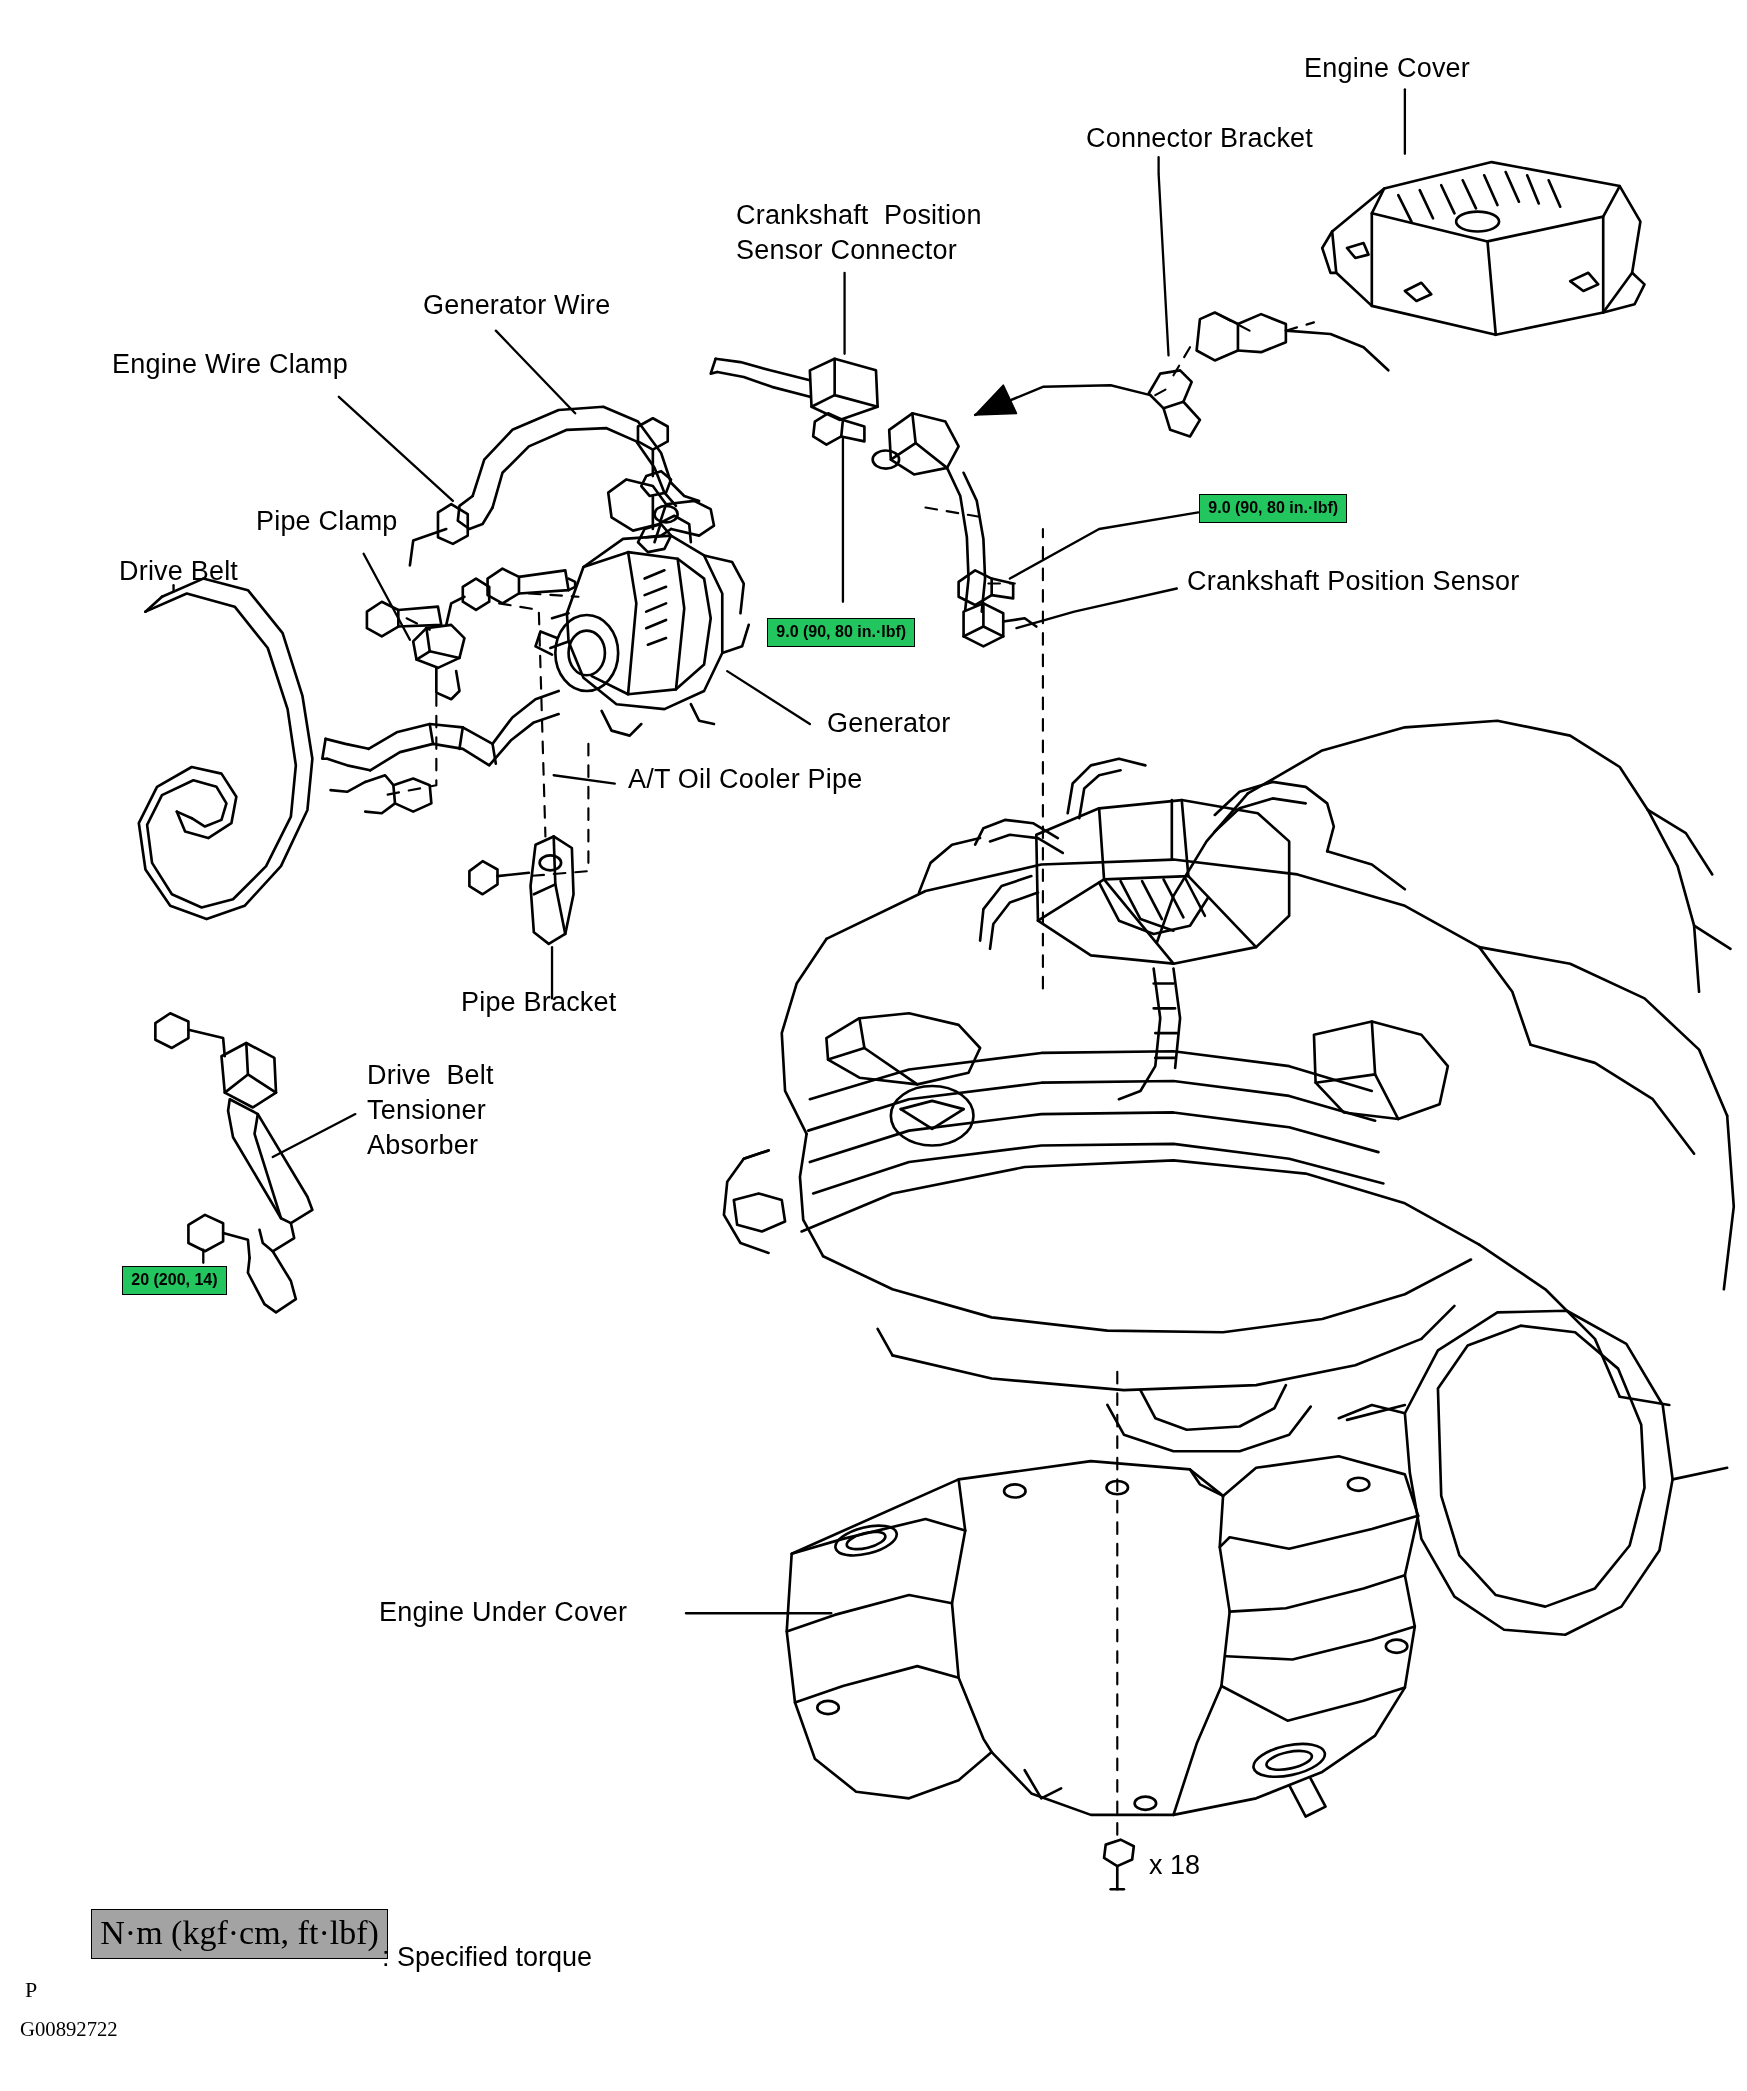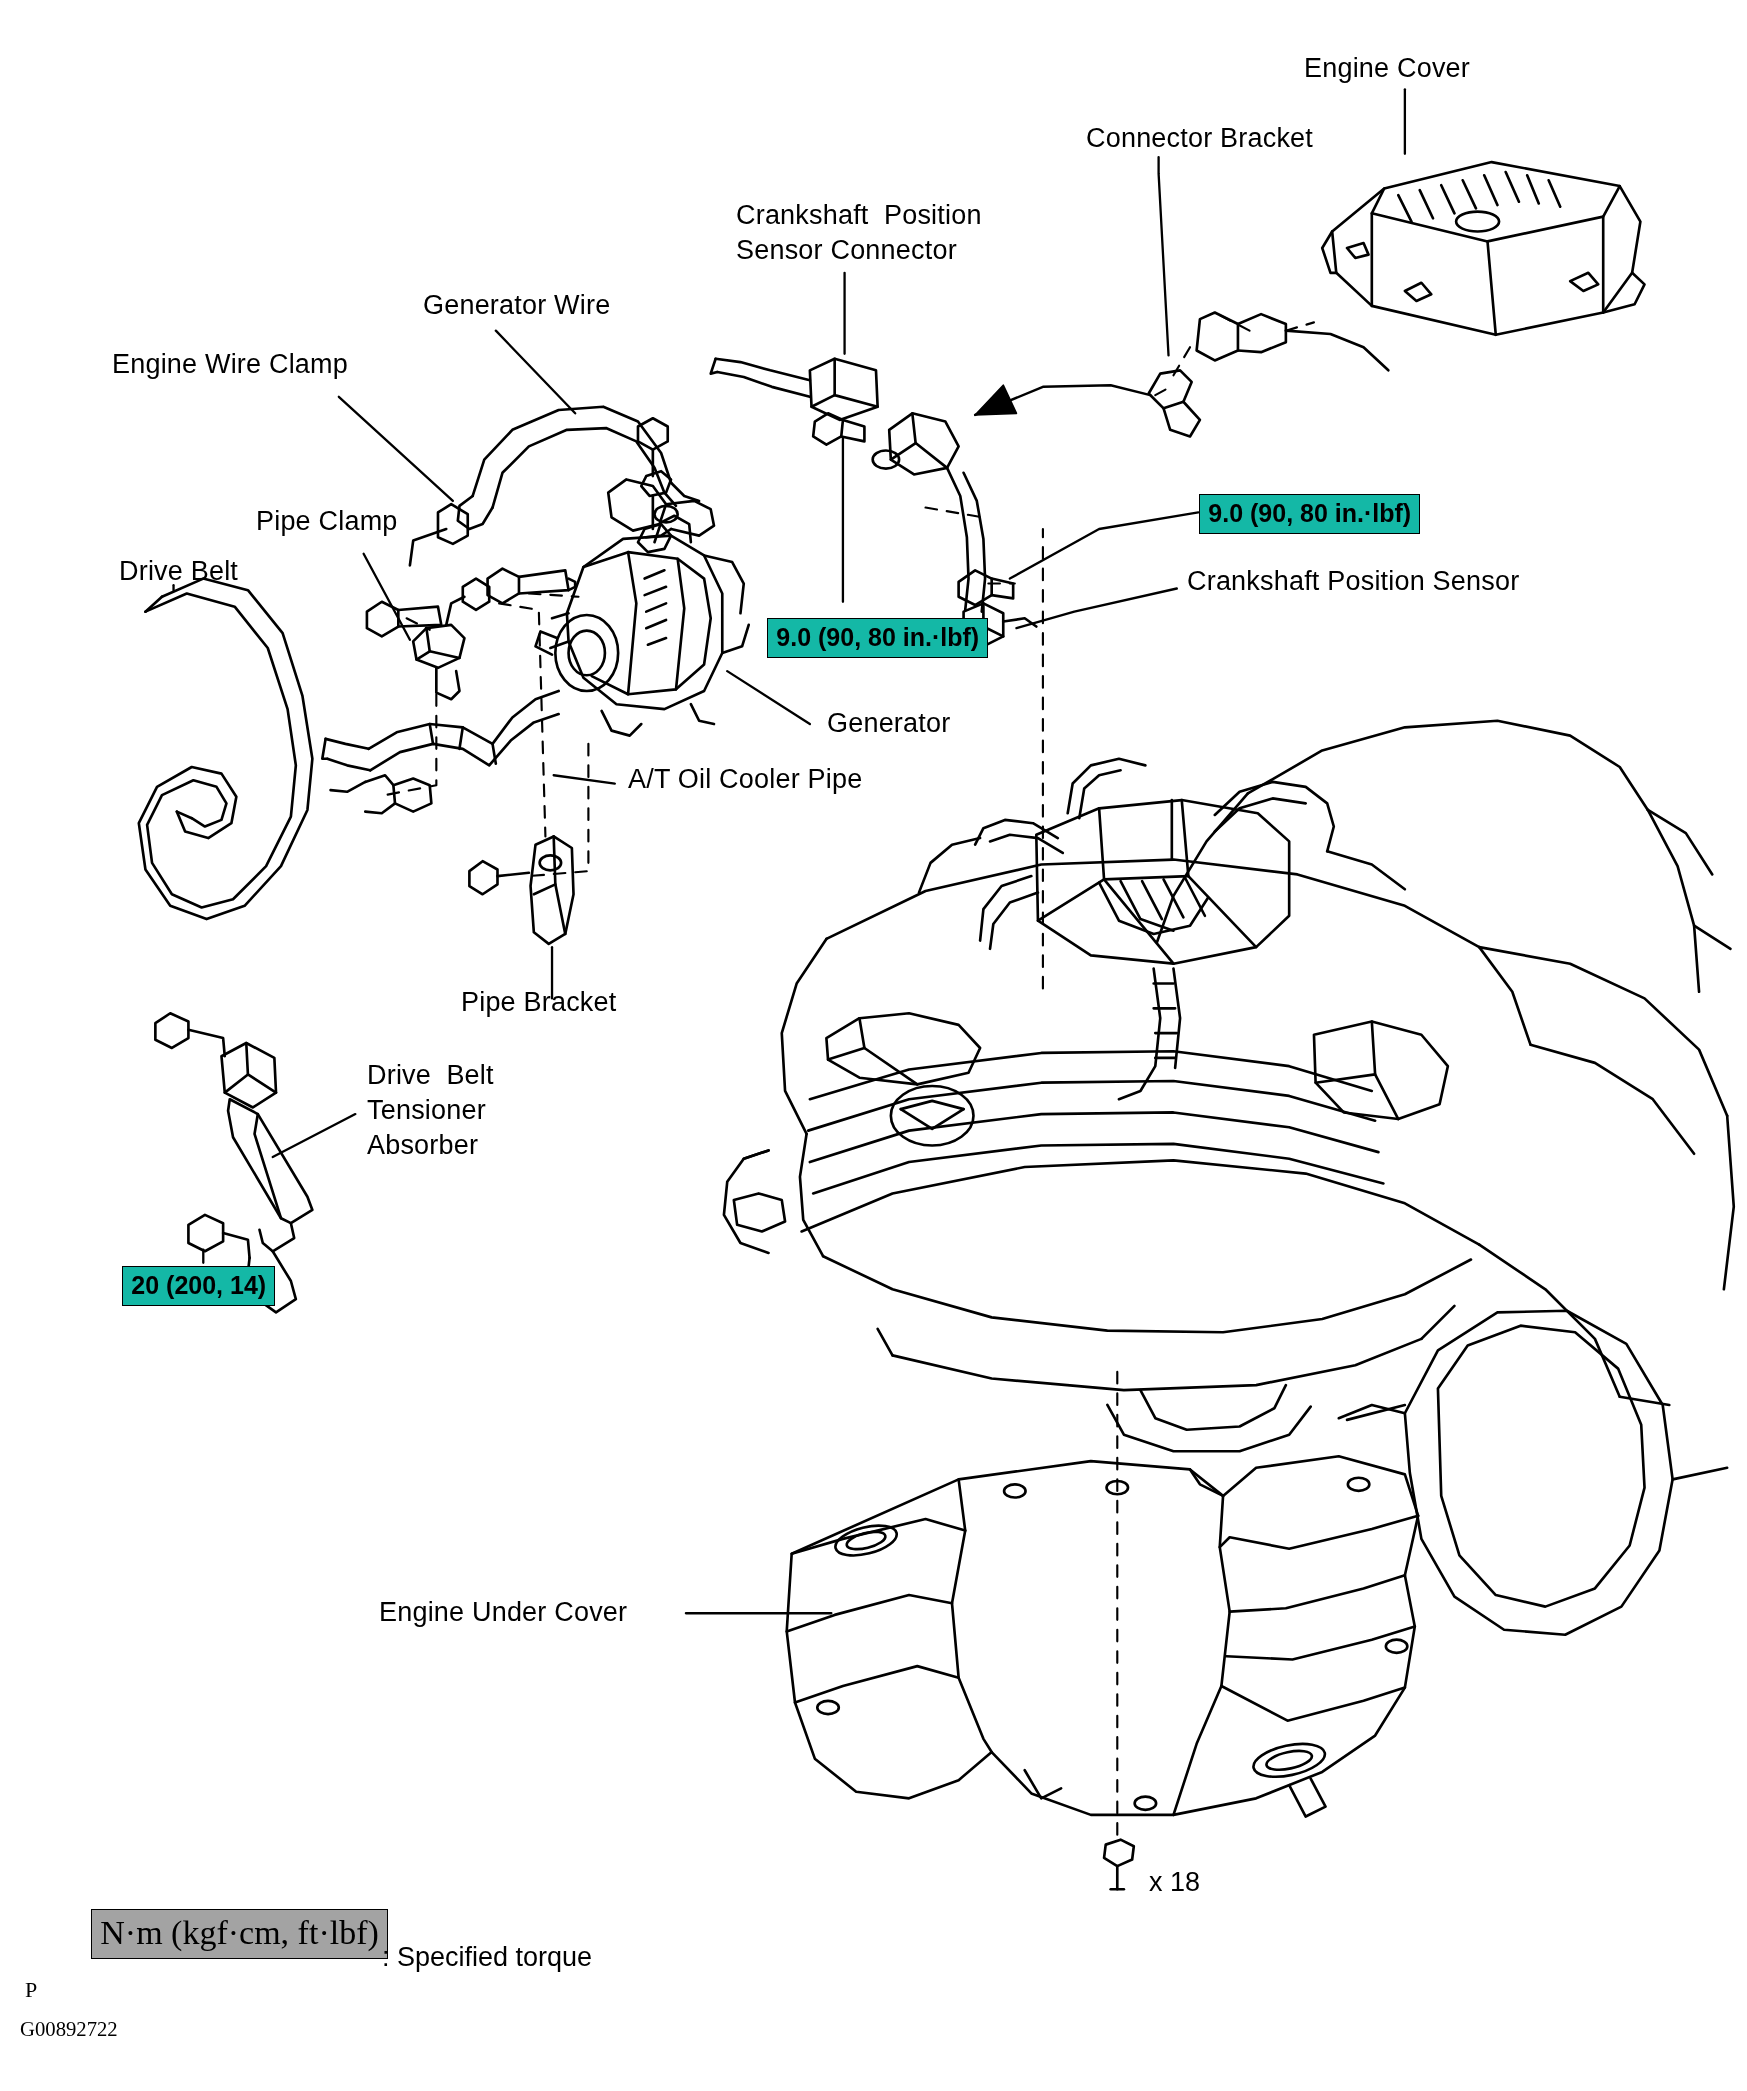--- a/index.html
+++ b/index.html
@@ -26,26 +26,26 @@
     font-family: "Liberation Sans", sans-serif;
     font-size: 27px;
     line-height: 35px;
     color: #000;
     white-space: pre;
     letter-spacing: 0.2px;
   }
   .torque {
     position: absolute;
     font-family: "Liberation Sans", sans-serif;
-    font-size: 25px;
+    font-size: 16px;
     font-weight: bold;
     color: #000;
     border: 1.7px solid #000;
     padding: 4.1px 8.3px 5px 8.3px;
-    background: #14b8a6;
+    background: #22c55e;
     white-space: pre;
   }
   .legend-box {
     position: absolute;
     font-family: Liberation Serif, serif;
     font-size: 34px;
     color: #000;
     border: 1.7px solid #000;
     padding: 4.1px 8.3px 5.8px 8.3px;
     background: #a3a3a3;
@@ -443,21 +443,21 @@
 Absorber</div>
 
 <div class="lbl" style="left:379px; top:1595px;">Engine Under Cover</div>
 
 <div class="torque" style="left:1199px; top:494px;">9.0 (90, 80 in.·lbf)</div>
 
 <div class="torque" style="left:767px; top:618px;">9.0 (90, 80 in.·lbf)</div>
 
 <div class="torque" style="left:122px; top:1266px;">20 (200, 14)</div>
 
-<div class="mult" style="left:1149px; top:1850px;margin-top:17px;">x 18</div>
+<div class="mult" style="left:1149px; top:1850px;">x 18</div>
 
 <div class="legend-box" style="left:91px; top:1909px;">N·m (kgf·cm, ft·lbf)</div>
 
 <div class="legend-text" style="left:382px; top:1914px;">: Specified torque</div>
 
 <div class="pmark" style="left:25px; top:1977px;">P</div>
 
 <div class="code" style="left:20px; top:2018px;">G00892722</div>
 
 

